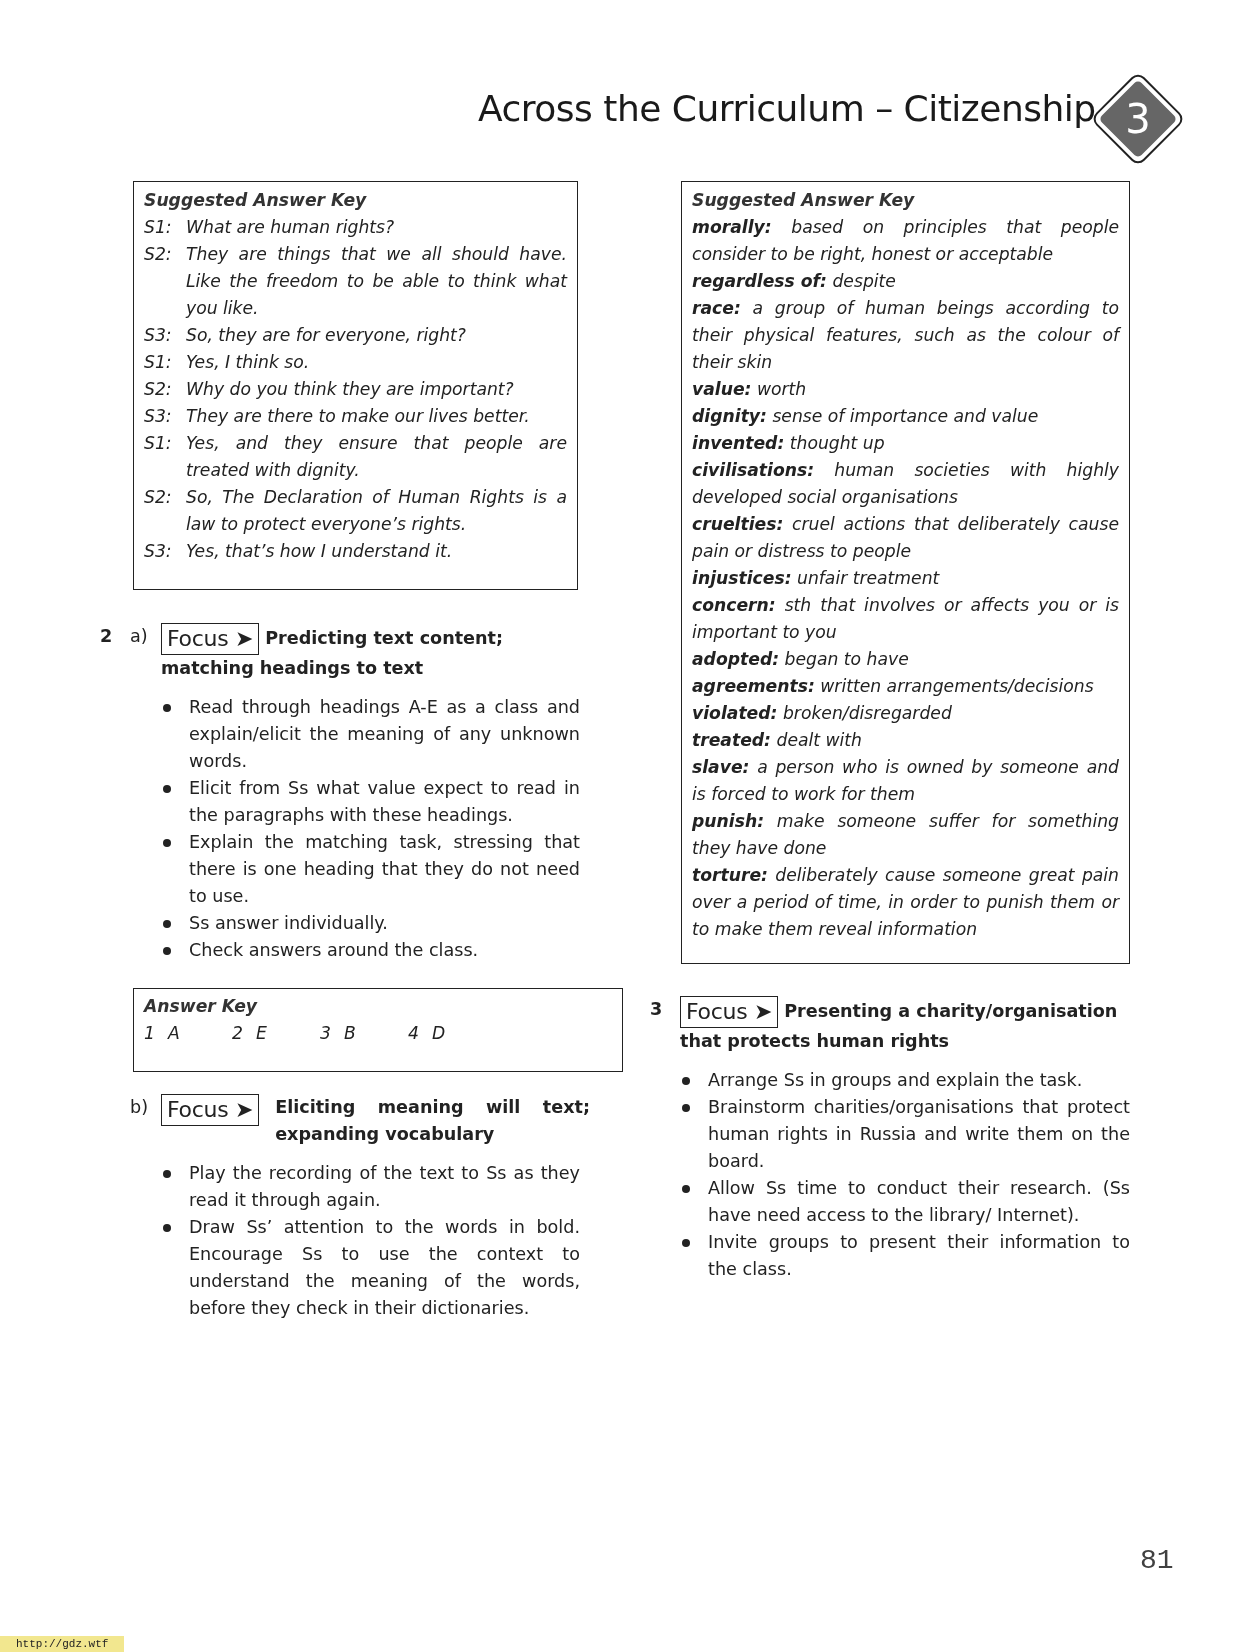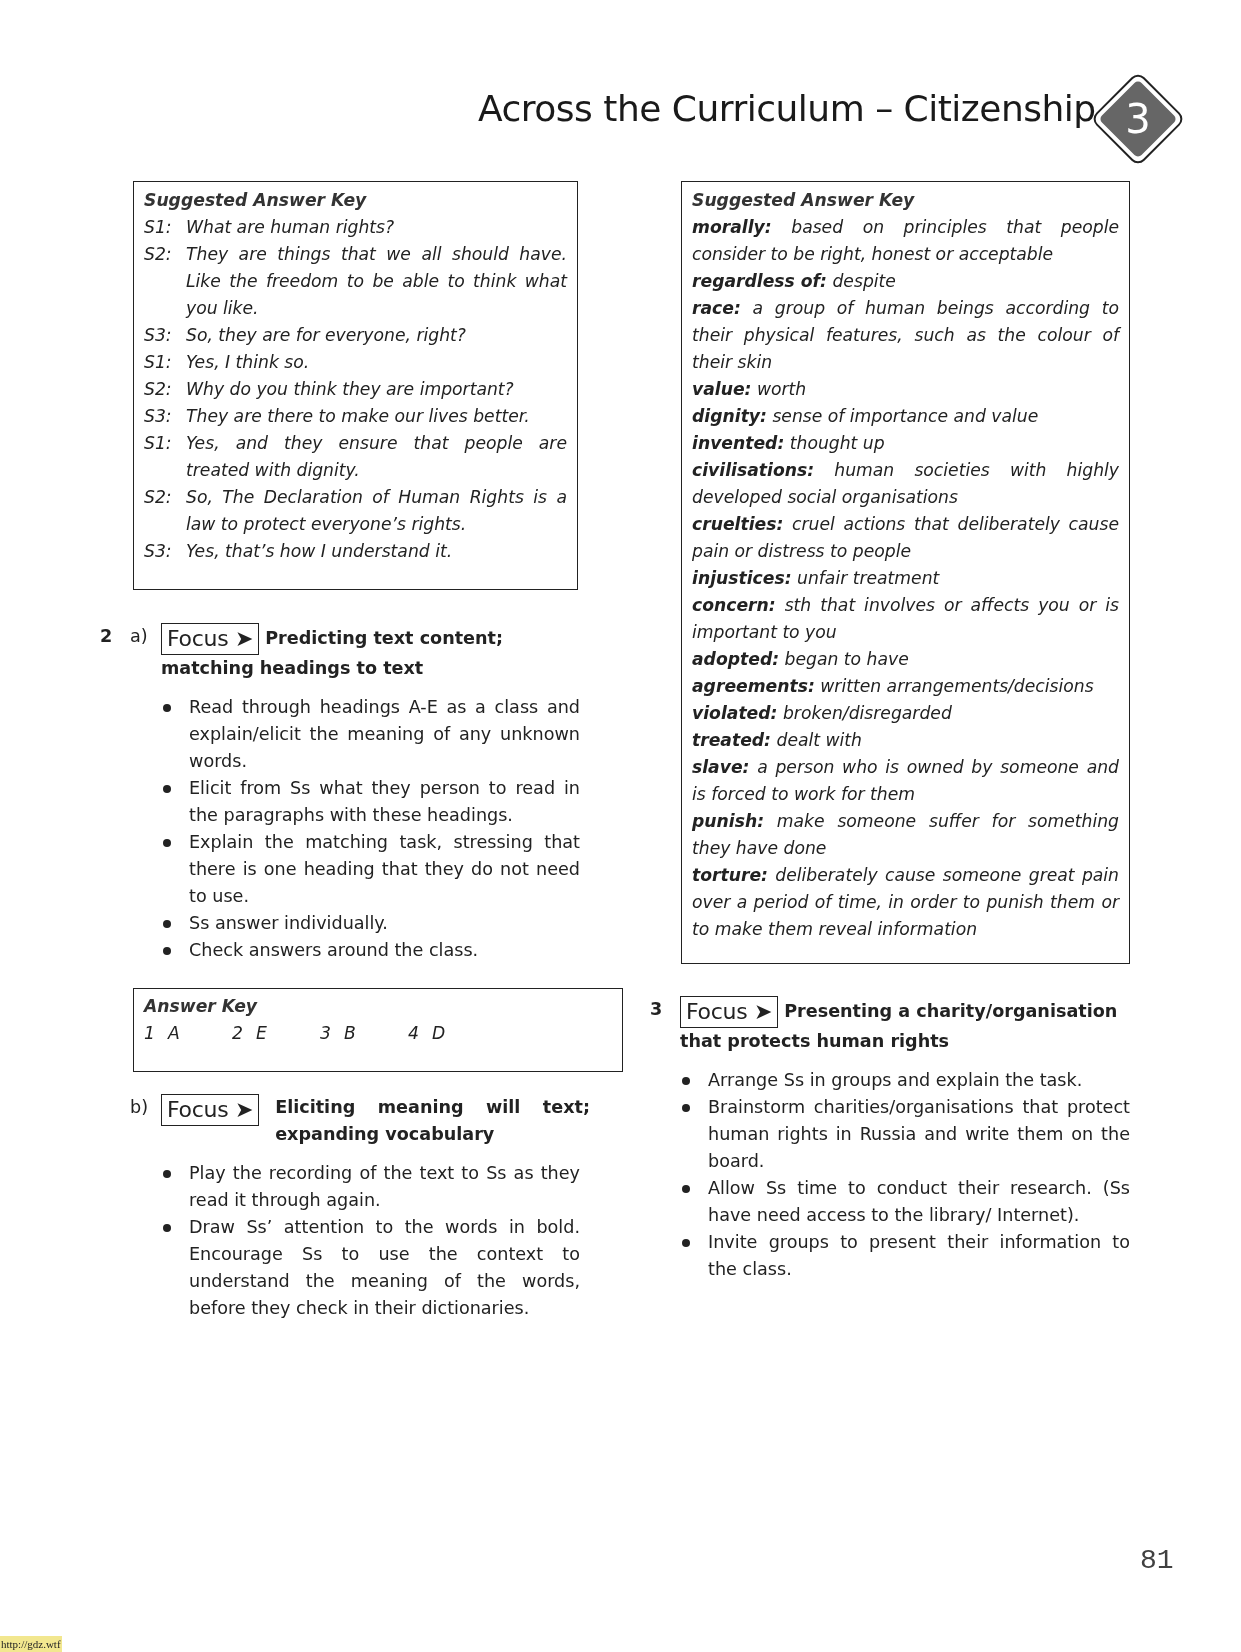--- a/index.html
+++ b/index.html
@@ -42,23 +42,23 @@
     vertical-align: middle; margin-right: 6px; letter-spacing: -0.3px;
   }
   ul.bl { list-style: none; margin: 10px; padding: 0; }
   ul.bl li { position: relative; padding-left: 28px; text-align: justify; }
   ul.bl li .dot {
     position: absolute; left: 2px; top: 10px; width: 8px; height: 8px;
     border-radius: 50%; background: #222;
   }
   .page-num { position: absolute; left: 1140px; top: 1545px; font-size: 28px; color: #404040; font-family: Liberation Mono, monospace; }
   .watermark {
-    position: absolute; left: 0; top: 1636px; height: 16px; padding: 0 1px;
+    position: absolute; left: 0; top: 1636px; height: 16px; padding: 0 16px;
     background: #f2e78f; color: #222; font-size: 11px; line-height: 16px;
-    font-family: Liberation Serif, serif;
+    font-family: Liberation Mono, monospace;
   }
 </style>
 </head>
 <body>
 
 <div class="title">Across the Curriculum – Citizenship</div>
 <div class="diamond-wrap">
   <svg viewBox="0 0 110 110">
     <rect x="22" y="22" width="66" height="66" rx="8" ry="8" transform="rotate(45 55 55)" fill="#ffffff" stroke="#222" stroke-width="2"></rect>
     <rect x="27" y="27" width="56" height="56" rx="5" ry="5" transform="rotate(45 55 55)" fill="#666666"></rect>
@@ -109,21 +109,21 @@
 </div>
 
 <div class="section" style="left:100px; top:623px; width:490px;">
   <div class="sec-head" style="padding-left:61px;">
     <span class="sec-num" style="left:0; top:0;">2</span>
     <span class="sec-num" style="left:30px; top:0; font-weight:normal;">a)</span>
     <span class="focus">Focus ➤</span><span>Predicting text content; matching headings to text</span>
   </div>
   <ul class="bl" id="bullets-2a" style="margin-left:61px; margin-top:12px;">
       <li><span class="dot"></span><span>Read through headings A-E as a class and explain/elicit the meaning of any unknown words.</span></li>
-      <li><span class="dot"></span><span>Elicit from Ss what they person to read in the paragraphs with these headings.</span></li>
+      <li><span class="dot"></span><span>Elicit from Ss what value expect to read in the paragraphs with these headings.</span></li>
       <li><span class="dot"></span><span>Explain the matching task, stressing that there is one heading that they do not need to use.</span></li>
       <li><span class="dot"></span><span>Ss answer individually.</span></li>
       <li><span class="dot"></span><span>Check answers around the class.</span></li>
     </ul>
 </div>
 
 <div class="box" style="left:133px; top:988px; width:490px; height:84px; padding-top:4px;">
   <div class="head">Answer Key</div>
   <div id="answer-row" style="display:flex;">
       <span style="width:88px; display:inline-flex;">

